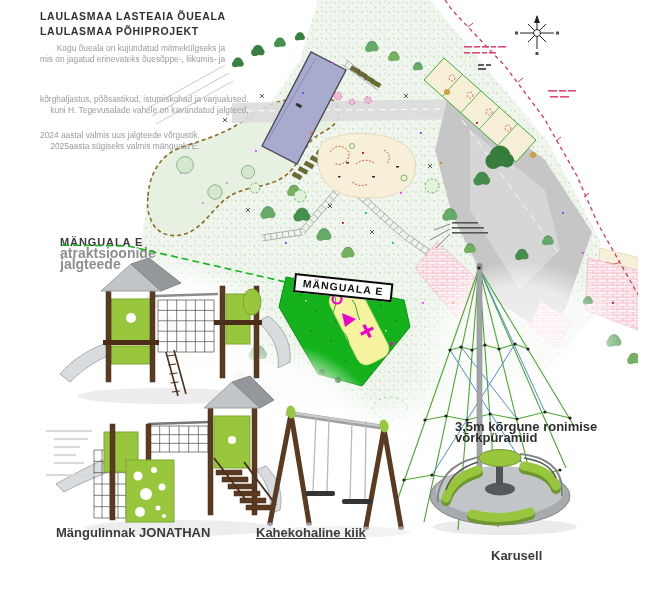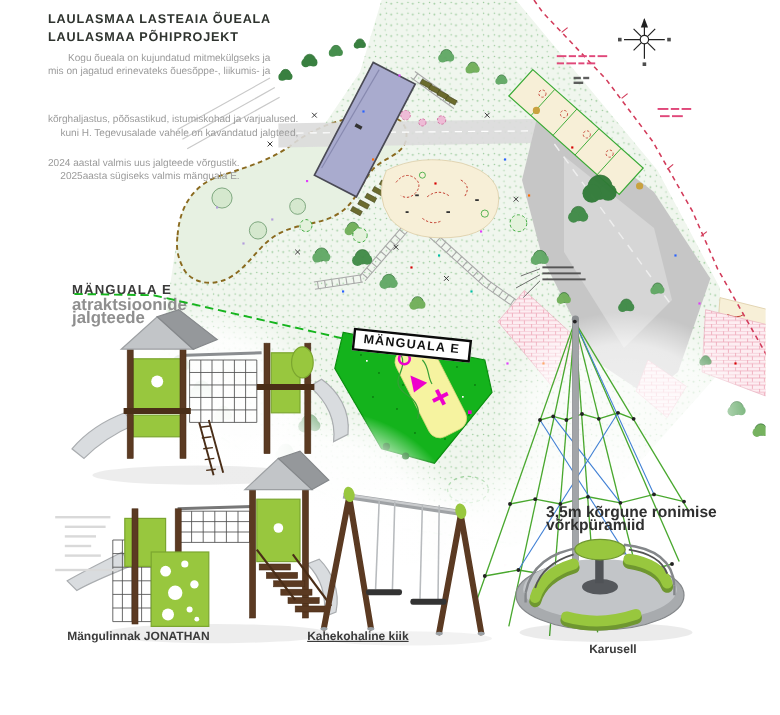--- a/index.html
+++ b/index.html
@@ -13,24 +13,24 @@
          color:#2e332e;line-height:15px;white-space:nowrap;}
   .para{left:40px;font-size:8.4px;color:#9b9b9b;line-height:11.3px;white-space:nowrap;text-align:right;}
   .p1{top:43px;} .p2{top:94px;} .p3{top:130px;}
   .callout{left:60px;top:236px;white-space:nowrap;}
   .callout-heading{font-size:11px;font-weight:bold;letter-spacing:.9px;color:#3a3a3a;}
   .callout-sub{font-size:14px;font-weight:bold;color:#8f8f8f;line-height:10.5px;}
   .callout-sub:first-of-type{margin-top:3px;}
   .plan-label{left:294px;top:273px;background:#fff;border:2px solid #0a0a0a;
               padding:1px 7px 2px 7px;font-size:10.5px;font-weight:bold;letter-spacing:1px;
               color:#111;transform:rotate(6deg);transform-origin:0 50%;white-space:nowrap;}
-  .eq-label{font-size:10px;font-weight:bold;color:#3b3b3b;white-space:nowrap;}
+  .eq-label{font-size:13px;font-weight:bold;color:#3b3b3b;white-space:nowrap;}
   .lbl-playhouse{left:56px;top:525px;}
   .lbl-swing{left:256px;top:525px;text-decoration:underline;}
-  .lbl-carousel{left:491px;top:536px;}
+  .lbl-carousel{left:491px;top:548px;}
   .note-pyramid{left:419px;top:421px;font-size:13px;font-weight:bold;color:#2f2f2f;
                 line-height:11px;white-space:nowrap;margin-left:36px;}
 </style>
 </head>
 <body>
 
 <div class="canvas">
 
 <svg id="plan-svg" class="layer" width="650" height="596" viewBox="0 0 650 596">
   <defs>

